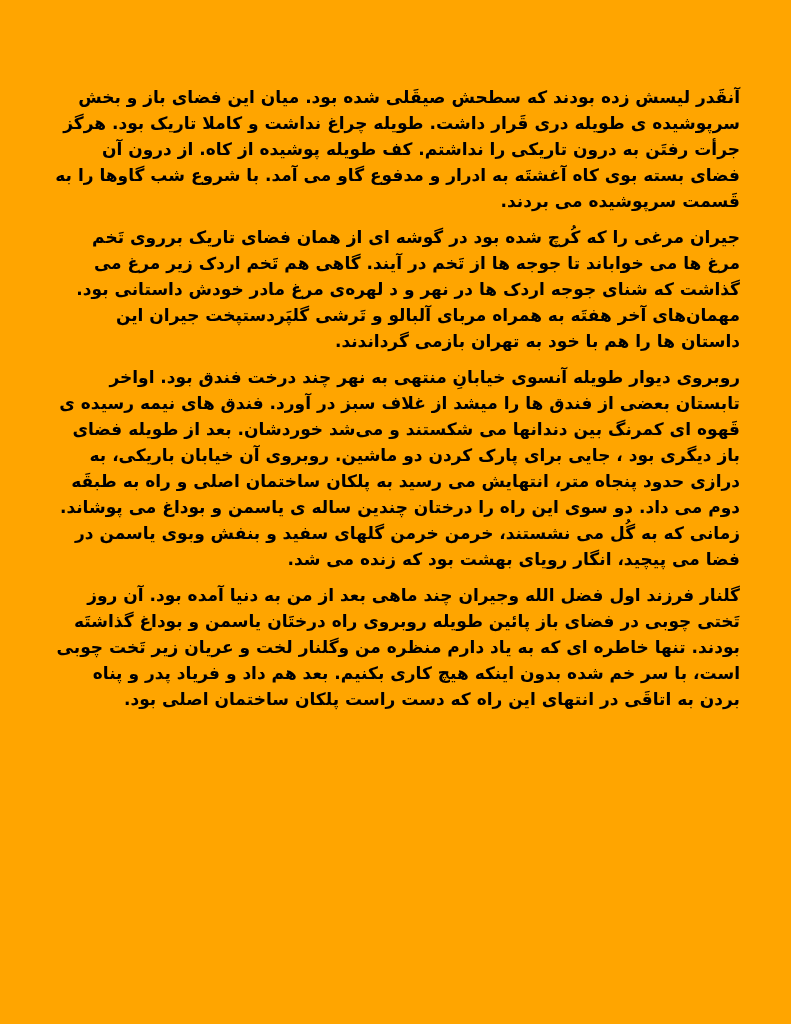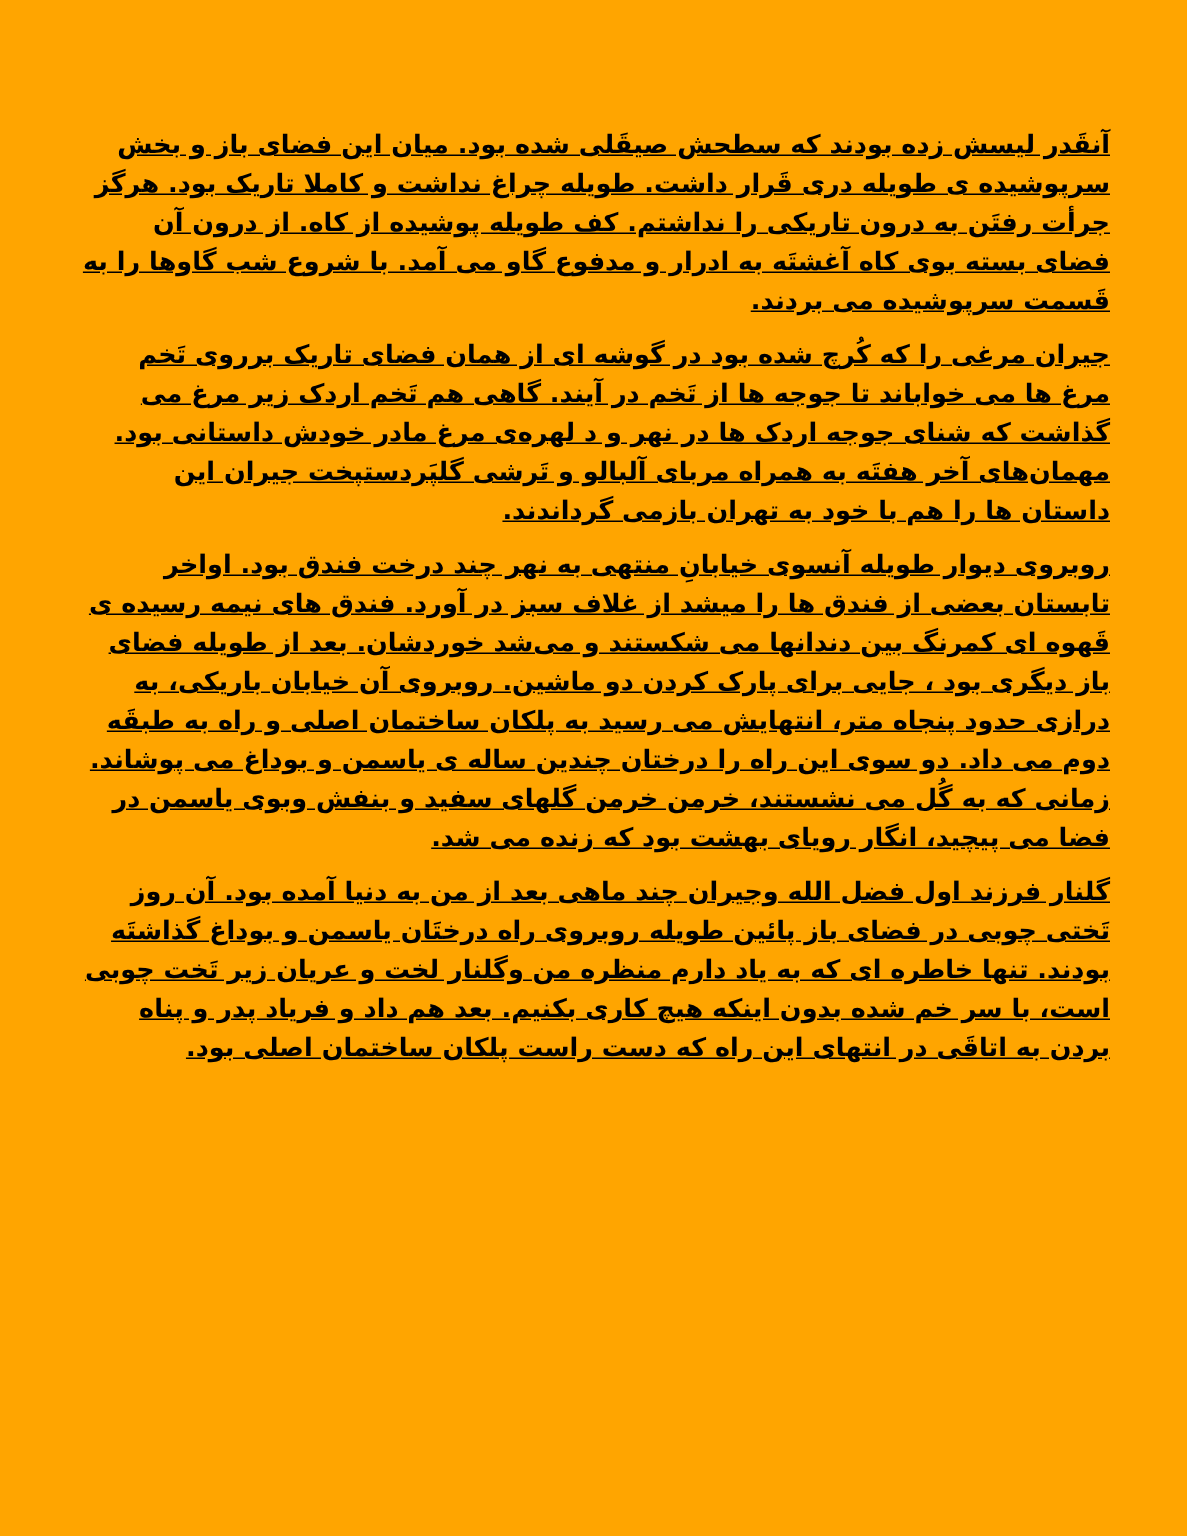--- a/index.html
+++ b/index.html
@@ -31,19 +31,19 @@
   }
   .text-block p {
     margin: 0 0 10px 0;
     padding: 0;
   }
 </style>
 </head>
 <body style="background: rgb(255, 165, 0);">
 
 <div class="page" style="background: rgb(255, 165, 0);">
-  <div class="text-block" style="color: rgb(0, 0, 0); text-decoration: underline;">
+  <div class="text-block" style="color: rgb(0, 0, 0);">
     <p>آنقَدر لیسش زده بودند که سطحش صیقَلی شده بود. میان این فضای باز و بخش سرپوشیده ی طویله دری قَرار داشت. طویله چراغ نداشت و کاملا تاریک بود. هرگز جرأت رفتَن به درون تاریکی را نداشتم. کف طویله پوشیده از کاه. از درون آن فضای بسته بوی کاه آغشتَه به ادرار و مدفوع گاو می آمد. با شروع شب گاوها را به قَسمت سرپوشیده می بردند.</p>
     <p>جیران مرغی را که کُرچ شده بود در گوشه ای از همان فضای تاریک برروی تَخم مرغ ها می خواباند تا جوجه ها از تَخم در آیند. گاهی هم تَخم اردک زیر مرغ می گذاشت که شنای جوجه اردک ها در نهر و د لهره‌ی مرغ مادر خودش داستانی بود. مهمان‌های آخر هفتَه به همراه مربای آلبالو و تَرشی گلپَردستپخت جیران این داستان ها را هم با خود به تهران بازمی گرداندند.</p>
     <p>روبروی دیوار طویله آنسوی خیابانِ منتهی به نهر چند درخت فندق بود. اواخر تابستان بعضی از فندق ها را میشد از غلاف سبز در آورد. فندق های نیمه رسیده ی قَهوه ای کمرنگ بین دندانها می شکستند و می‌شد خوردشان. بعد از طویله فضای باز دیگری بود ، جایی برای پارک کردن دو ماشین.  روبروی آن خیابان باریکی، به درازی حدود پنجاه متر، انتهایش می رسید به پلکان ساختمان اصلی و راه به طبقَه دوم می داد. دو سوی این راه را درختان چندین ساله ی یاسمن و بوداغ می پوشاند. زمانی که به گُل می نشستند، خرمن خرمن گلهای سفید و بنفش وبوی یاسمن در فضا می پیچید، انگار رویای بهشت بود که زنده می شد.</p>
     <p>گلنار فرزند اول فضل الله وجیران چند ماهی بعد از من به دنیا آمده بود. آن روز تَختی چوبی در فضای باز پائین طویله روبروی راه درختَان یاسمن و بوداغ گذاشتَه بودند. تنها خاطره ای که به یاد دارم منظره من وگلنار لخت و عریان زیر تَخت چوبی است، با سر خم شده بدون اینکه هیچ کاری بکنیم. بعد هم داد و فریاد پدر و پناه بردن به اتاقَی در انتهای این راه که دست راست پلکان ساختمان اصلی بود.</p>
   </div>
 </div>
 
 </body></html>

